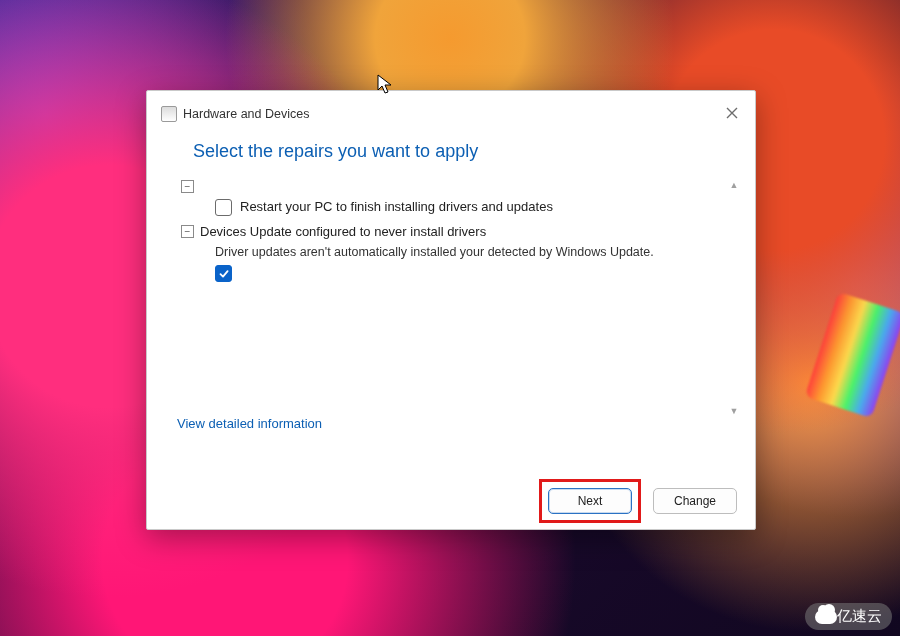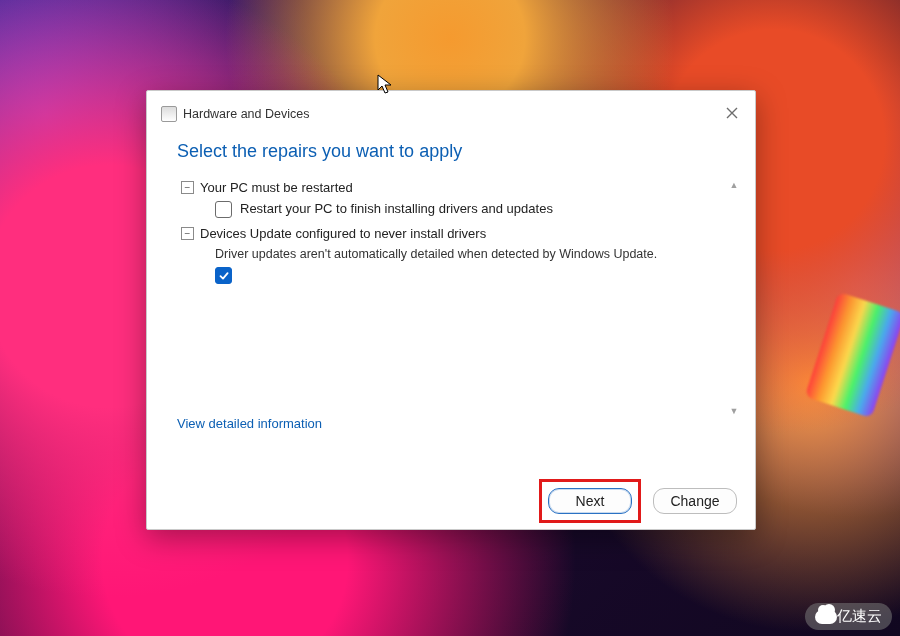--- a/index.html
+++ b/index.html
@@ -91,21 +91,21 @@
   .body {
     flex: 1;
     padding: 0 30px 0 30px;
     position: relative;
   }
 
   .heading {
     color: #0c5fb3;
     font-size: 18px;
     font-weight: 400;
-    margin: 4px 0 18px 0;
+    margin: 4px 0 18px 16px;
   }
 
   .scroll-area {
     position: relative;
     margin-right: -14px; 
     padding-right: 24px;
     height: 236px;
   }
   .scrollbar {
     position: absolute;
@@ -193,22 +193,22 @@
     align-items: center;
     gap: 12px;
     padding: 0 18px 0 0;
   }
   .btn {
     min-width: 84px;
     height: 26px;
     padding: 0 14px;
     background: #fdfdfd;
     border: 1px solid #bdbdbd;
-    border-radius: 11px;
-    font-size: 14px;
+    border-radius: 5px;
+    font-size: 12px;
     color: #222;
     cursor: pointer;
   }
   .btn.primary {
     border-color: #2a72c4;
     box-shadow: 0 0 0 1px rgba(42,114,196,.25) inset;
   }
   .highlight {
     padding: 6px;
     border: 3px solid #e11a1a;
@@ -275,34 +275,33 @@
   </div>
 
   <div class="body">
     <div class="heading">Select the repairs you want to apply</div>
 
     <div class="scroll-area">
 
       <div class="group">
         <div class="group-header">
           <span class="expander">−</span>
-          <span>Your PC must be restarted</span>
         </div>
         <label class="check-row">
           <span class="checkbox unchecked"></span>
           <span>Restart your PC to finish installing drivers and updates</span>
         </label>
       </div>
 
       <div class="group">
         <div class="group-header">
           <span class="expander">−</span>
           <span>Devices Update configured to never install drivers</span>
         </div>
-        <p class="group-desc">Driver updates aren't automatically detailed when detected by Windows Update.</p>
+        <p class="group-desc">Driver updates aren't automatically installed your detected by Windows Update.</p>
         <label class="check-row">
           <span class="checkbox checked">
             <svg width="10" height="10" viewBox="0 0 10 10">
                 <path d="M1.5 5.2 L4 7.6 L8.6 2.2" stroke="#fff" stroke-width="1.8" fill="none" stroke-linecap="round" stroke-linejoin="round"></path>
               </svg>
           </span>
         </label>
       </div>
 
       <div class="scrollbar">

